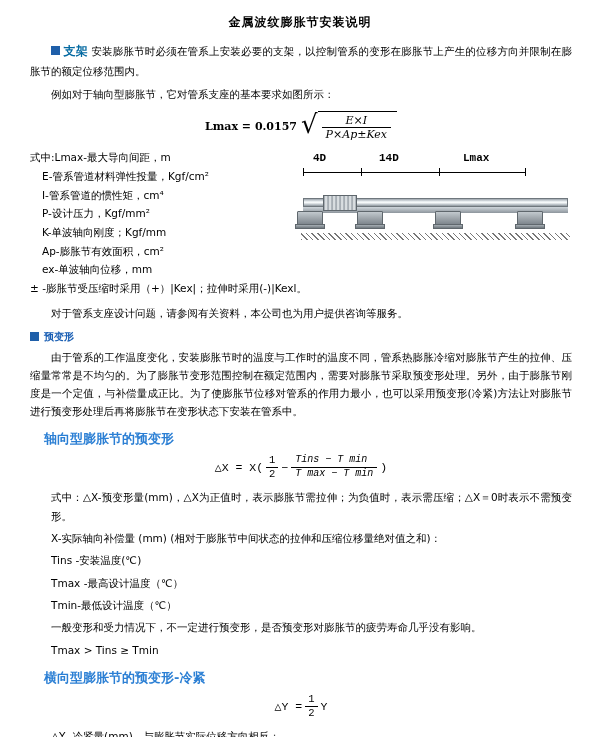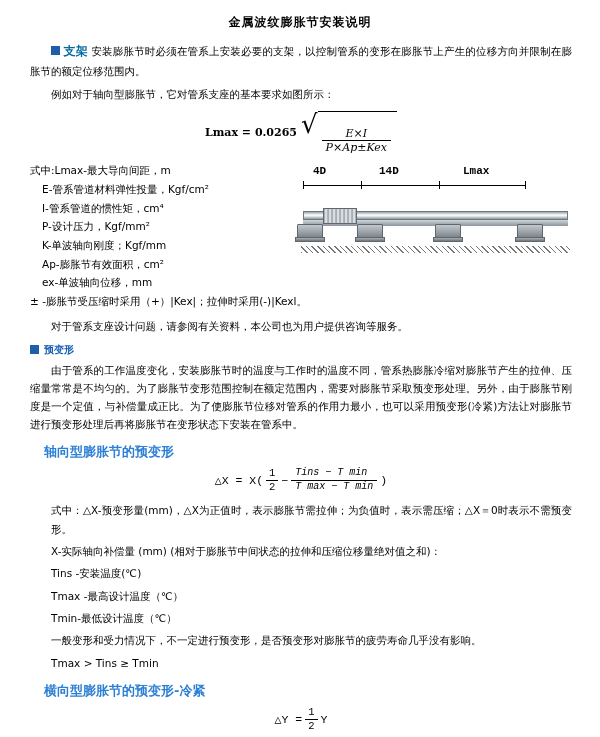--- a/index.html
+++ b/index.html
@@ -53,21 +53,21 @@
   }
   .formula-box{
     font-family:"DejaVu Serif","Liberation Serif",serif;
     font-size:11px;
     display:flex;align-items:center;gap:4px;
   }
   .fb{font-weight:bold;}
   .sqrt{display:flex;align-items:stretch;}
   .sqrt-sym{font-size:26px;line-height:1;}
   .sqrt-body{
-    border-top:1px solid #000;padding:15px 6px 0 4px;
+    border-top:1px solid #000;padding:2px 6px 0 4px;
     display:flex;flex-direction:column;align-items:flex-start;
   }
   .frac{display:inline-flex;flex-direction:column;align-items:center;line-height:1.25;}
   .frac .num{padding:0 4px;font-style:italic;}
   .frac .den{padding:0 4px;border-top:1px solid #000;font-style:italic;}
 
   .two-col{display:flex;gap:10px;margin-top:4px;}
   .legend{width:255px;}
   .legend div{line-height:1.78;white-space:nowrap;}
   .legend .lg-ind{padding-left:12px;}
@@ -139,21 +139,21 @@
     <p class="indent">
       <span class="blue-sq"></span>
       <span class="inline-head">支架</span>
       <span>安装膨胀节时必须在管系上安装必要的支架，以控制管系的变形在膨胀节上产生的位移方向并限制在膨胀节的额定位移范围内。</span>
     </p>
 
     <p class="indent">例如对于轴向型膨胀节，它对管系支座的基本要求如图所示：</p>
 
     <div class="formula-center">
       <div class="formula-box">
-        <span class="fb">Lmax = 0.0265</span>
+        <span class="fb">Lmax = 0.0157</span>
         <span class="sqrt">
           <span class="sqrt-sym">√</span>
           <span class="sqrt-body">
             <span class="frac">
               <span class="num">E×I</span>
               <span class="den">P×Ap±Kex</span>
             </span>
           </span>
         </span>
       </div>

